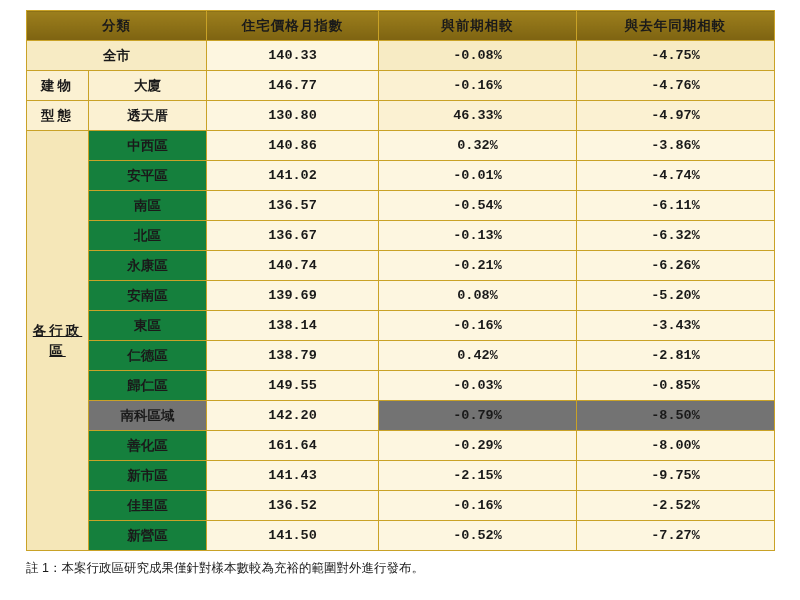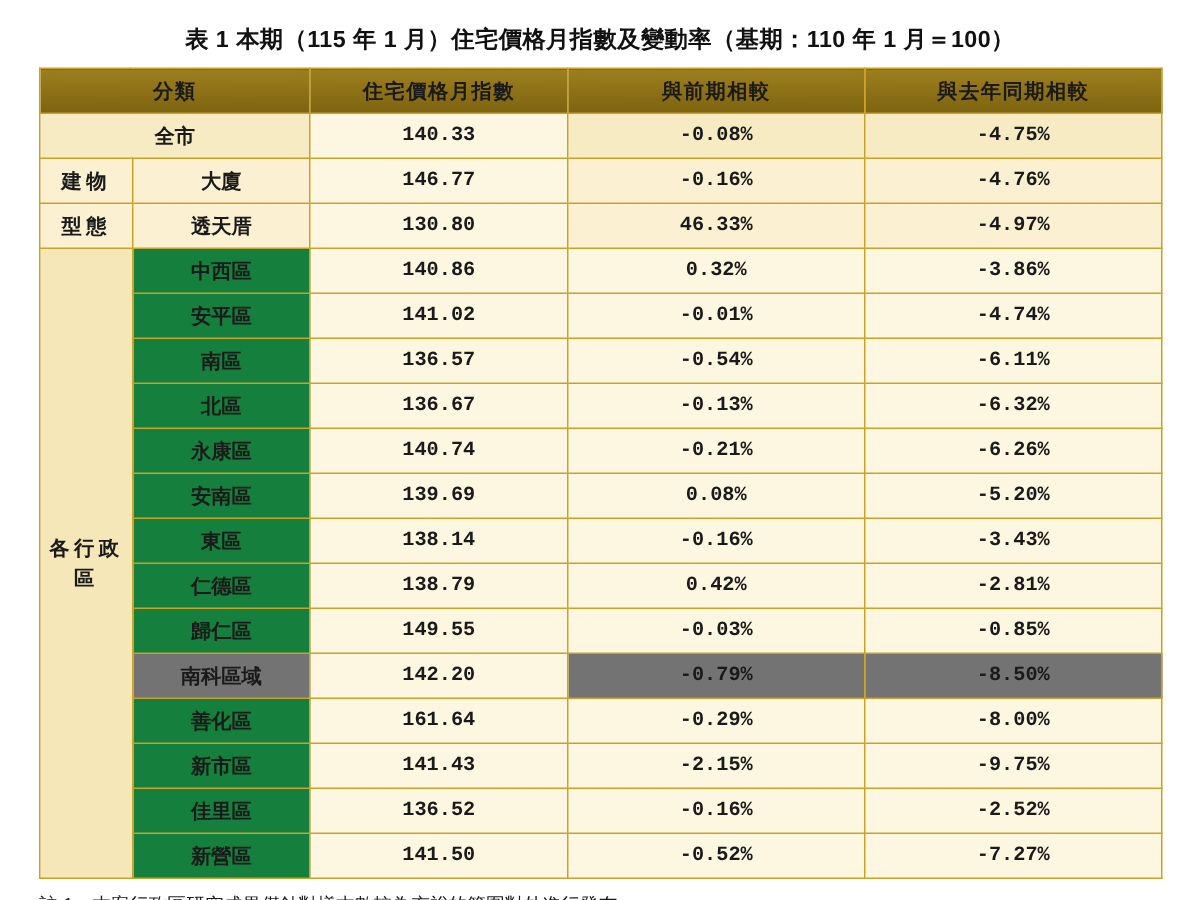--- a/index.html
+++ b/index.html
@@ -79,41 +79,41 @@
   td.val.num {
     background: #fdf6e0;
   }
   tr.city td { background: #f7ebc4; }
   tr.type td { background: #fbf1d2; }
   tr.shaded td { background: #737373; }
 
   .vert-label {
     display: inline-block;
     line-height: 1.45;
+    text-decoration: underline;
   }
   .notes {
     margin: 8px auto 0 auto;
     width: 748px;
     font-size: 12.5px;
     line-height: 1.55;
     color: #1a1a1a;
   }
   .notes .note {
     display: block;
     margin-bottom: 1px;
     text-indent: 0;
     padding-left: 0;
   }
 </style>
 </head>
 <body>
 
 <div class="page">
 
-  <div class="title">表 1 本期（115 年 1 月）住宅價格月指數及變動率（基期：110 年 1 月＝100）</div>
 
   <table class="main">
     <colgroup>
       <col class="c-cat1">
       <col class="c-cat2">
       <col class="c-idx">
       <col class="c-prev">
       <col class="c-year">
     </colgroup>
     <thead>

